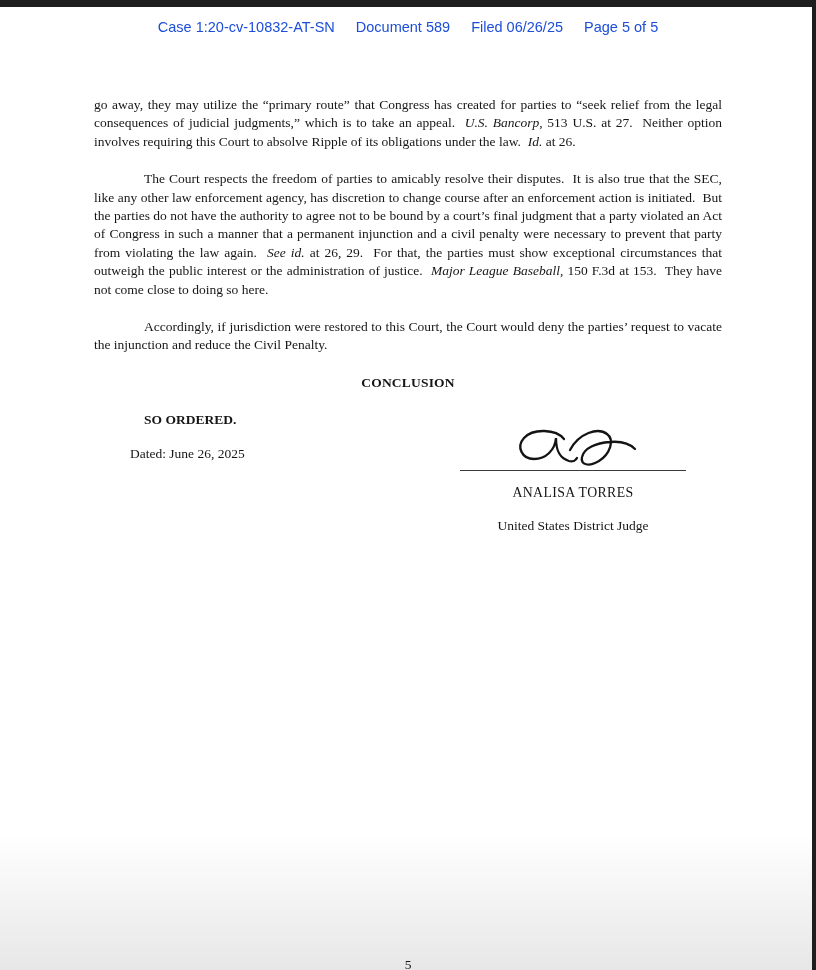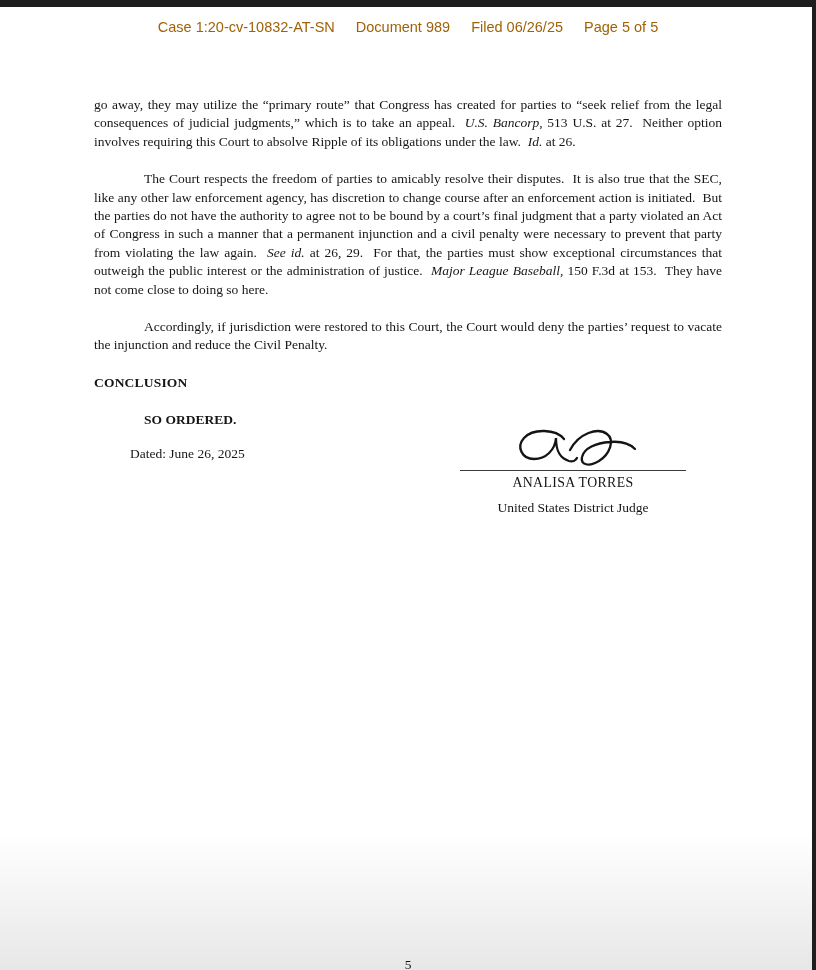--- a/index.html
+++ b/index.html
@@ -17,61 +17,61 @@
   }
   .frame-right {
     position: absolute; top: 0; right: 0; width: 4px; height: 100%;
     background: #1e1e1e; z-index: 5;
   }
   .stamp-header {
     padding-top: 19px;
     display: flex; justify-content: center; gap: 21px;
     font-family: "Liberation Sans", sans-serif;
     font-size: 14.5px; line-height: 17px;
-    color: #a16207;
+    color: #1d4ed8;
     white-space: nowrap;
   }
   .doc-body {
     margin: 60px 94px 0 94px;
     font-size: 13.5px;
     line-height: 18.4px;
     text-align: justify;
   }
   .doc-body p { margin: 8px 0 19px 0; white-space: pre-wrap; }
   .para.indent { text-indent: 50px; }
   .conclusion-heading {
-    font-weight: bold;
+    text-align: center; font-weight: bold;
     margin: 0 0 22px 0; letter-spacing: 0.2px;
   }
   .so-ordered { text-indent: 50px; margin: 0 0 0 0 !important; font-weight: bold; }
   .sig-row { position: relative; height: 118px; margin-top: 0; }
   .dated-block { padding-top: 15px; margin-left: 36px; }
   .dated-line2 { padding-left: 50px; }
   .sig-right {
     position: absolute; left: 366px; top: -4px; width: 226px;
     text-align: center;
   }
   .sig-svg { display: block; width: 226px; height: 44px; }
   .sig-line { border-bottom: 1.6px solid #3a3a3a; height: 0; }
-  .sig-name { margin-top: 3px; font-size: 13.8px; letter-spacing: 0.4px; }
-  .sig-title { font-size: 13.5px; margin-top: 7px; }
+  .sig-name { margin-top: 13px; font-size: 13.8px; letter-spacing: 0.4px; }
+  .sig-title { font-size: 13.5px; margin-top: 15px; }
   .page-number {
     position: absolute; top: 957px; left: 399px; width: 18px;
     text-align: center; font-size: 13.5px; color: #161616;
   }
 </style>
 </head>
 <body>
 
 <div class="frame-top"></div>
 <div class="frame-right"></div>
 
 <div class="stamp-header">
   <span>Case 1:20-cv-10832-AT-SN</span>
-  <span>Document 989</span>
+  <span>Document 589</span>
   <span>Filed 06/26/25</span>
   <span>Page 5 of 5</span>
 </div>
 
 <div class="doc-body">
   <p class="para"><span>go away, they may utilize the “primary route” that Congress has created for parties to “seek relief from the legal consequences of judicial judgments,” which is to take an appeal.&nbsp; </span><i>U.S. Bancorp</i><span>, 513 U.S. at 27.&nbsp; Neither option involves requiring this Court to absolve Ripple of its obligations under the law.&nbsp; </span><i>Id.</i><span> at 26.</span></p>
   <p class="para indent"><span>The Court respects the freedom of parties to amicably resolve their disputes.&nbsp; It is also true that the SEC, like any other law enforcement agency, has discretion to change course after an enforcement action is initiated.&nbsp; But the parties do not have the authority to agree not to be bound by a court’s final judgment that a party violated an Act of Congress in such a manner that a permanent injunction and a civil penalty were necessary to prevent that party from violating the law again.&nbsp; </span><i>See id.</i><span> at 26, 29.&nbsp; For that, the parties must show exceptional circumstances that outweigh the public interest or the administration of justice.&nbsp; </span><i>Major League Baseball</i><span>, 150 F.3d at 153.&nbsp; They have not come close to doing so here.</span></p>
   <p class="para indent"><span>Accordingly, if jurisdiction were restored to this Court, the Court would deny the parties’ request to vacate the injunction and reduce the Civil Penalty.</span></p>
 
   <p class="conclusion-heading">CONCLUSION</p>

